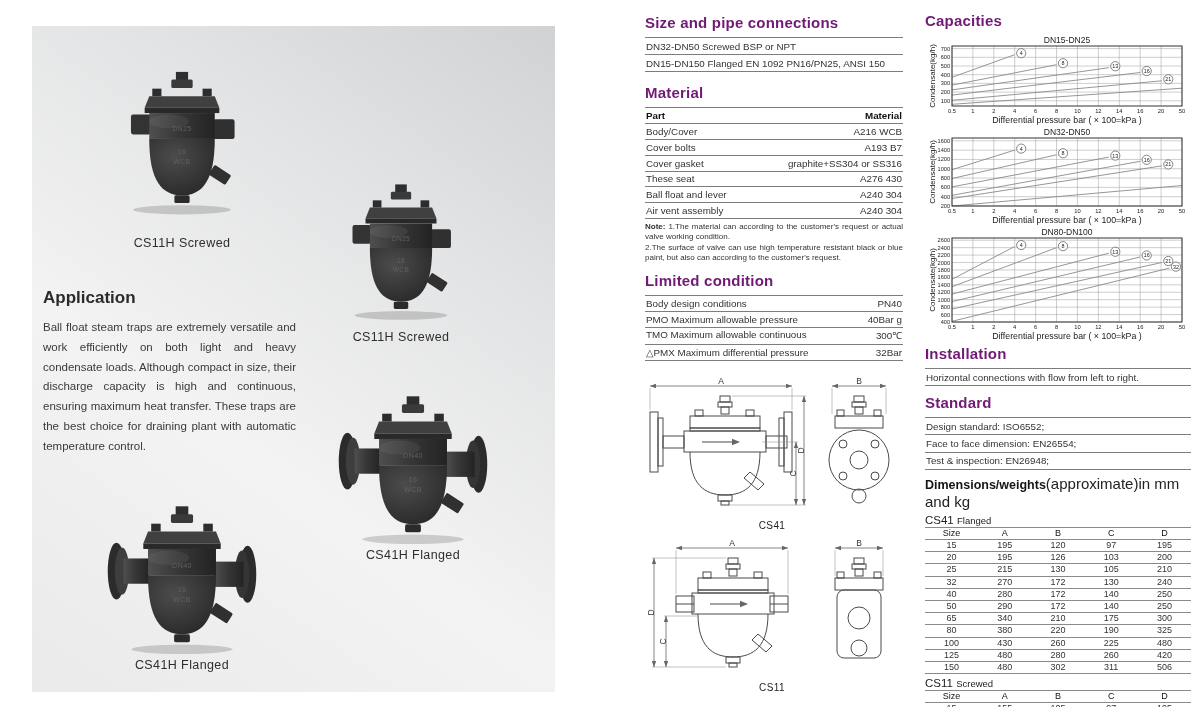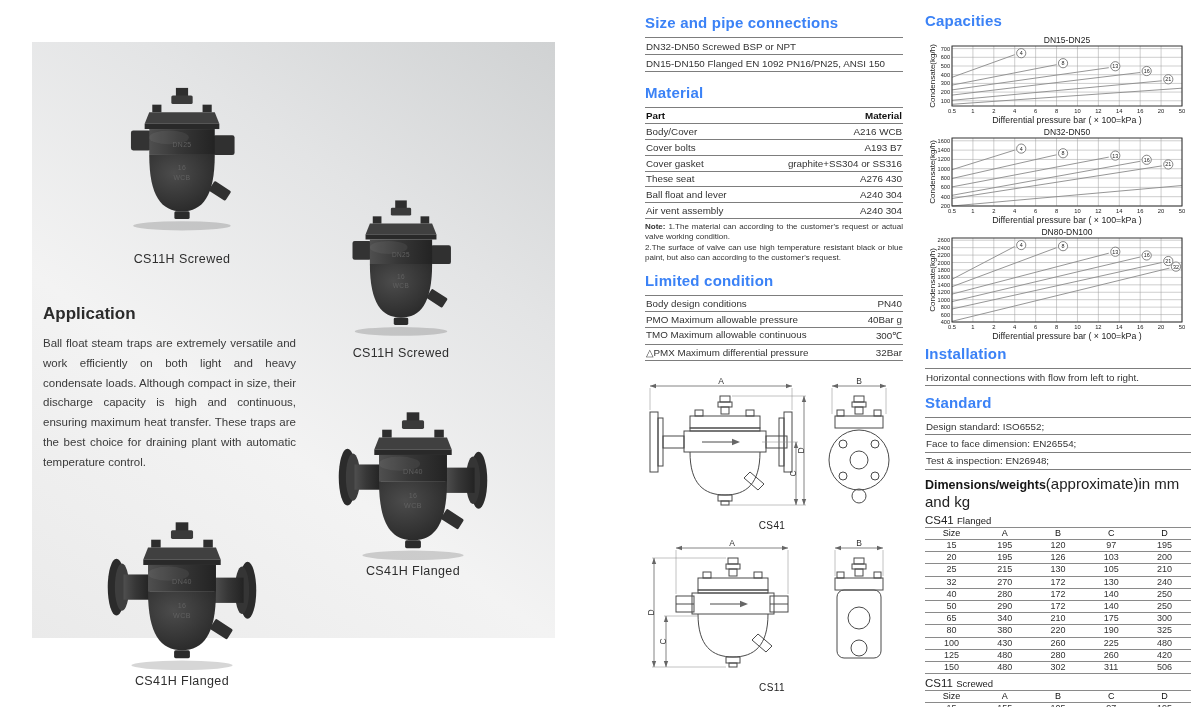--- a/index.html
+++ b/index.html
@@ -1,36 +1,36 @@
 <!DOCTYPE html>
 <html><head>
 <meta charset="utf-8">
 <style>
   html,body{margin:0;padding:0;background:#fff;}
   .page{position:relative;width:1200px;height:707px;background:#fff;overflow:hidden;
         font-family:"Liberation Sans",sans-serif;color:#222;}
   
-  .photo-panel{position:absolute;left:32px;top:26px;width:523px;height:596px;
-    background:linear-gradient(215deg,#d0d2d3 0%,#e3e4e5 30%,#f3f3f3 62%,#eaeaea 100%);margin-top:16px;}
+  .photo-panel{position:absolute;left:32px;top:26px;width:523px;height:666px;
+    background:linear-gradient(215deg,#d0d2d3 0%,#e3e4e5 30%,#f3f3f3 62%,#eaeaea 100%);}
   .product{position:absolute;margin:0;}
   .photo{width:100%;height:calc(100% - 18px);text-align:center;}
   .photo svg{width:100%;height:100%;display:block;}
   .pcap{font-size:12.5px;color:#2e2e2e;text-align:center;letter-spacing:.4px;margin-top:0;}
   .p1{left:70px;top:22px;width:160px;height:206px;}
   .p2{left:293px;top:146px;width:152px;height:176px;}
   .p3{left:283px;top:364px;width:196px;height:176px;}
   .p4{left:50px;top:474px;width:200px;height:176px;}
   .application{position:absolute;left:11px;top:262px;width:253px;}
   .app-title{font-size:17px;font-weight:700;color:#2b2b2b;margin:0 0 10px;}
   .app-body{font-size:11.5px;line-height:1.72;text-align:justify;color:#3a3a3a;margin:0;}
   .cast{font-size:9px;fill:#606060;letter-spacing:.5px;text-anchor:middle;}
   
   .col-mid{position:absolute;left:645px;top:14px;width:258px;}
   .col-right{position:absolute;left:925px;top:12px;width:266px;}
-  .h{font-size:15px;font-weight:700;margin:0;padding:0 0 6px;color:#3b82f6;letter-spacing:.2px;}
+  .h{font-size:15px;font-weight:700;margin:0;padding:0 0 6px;color:#701a75;letter-spacing:.2px;}
   .sec{margin-bottom:0;}
   .rules{border-bottom:1px solid #7d7d7d;}
   .rr{border-top:1px solid #7d7d7d;font-size:9.8px;padding:2.6px 1px;color:#333;}
   .pairs .pr{display:flex;justify-content:space-between;border-top:1px solid #7d7d7d;
     font-size:9.8px;padding:1.9px 1px;color:#333;}
   .pr.head{font-weight:700;color:#111;}
   .note{font-size:8px;line-height:1.32;color:#333;text-align:justify;margin:3px 0 8px;}
   .b{font-weight:700;}
   .mt12{margin-top:12px;}.mt8{margin-top:8px;}.mt4{margin-top:4px;}
   

